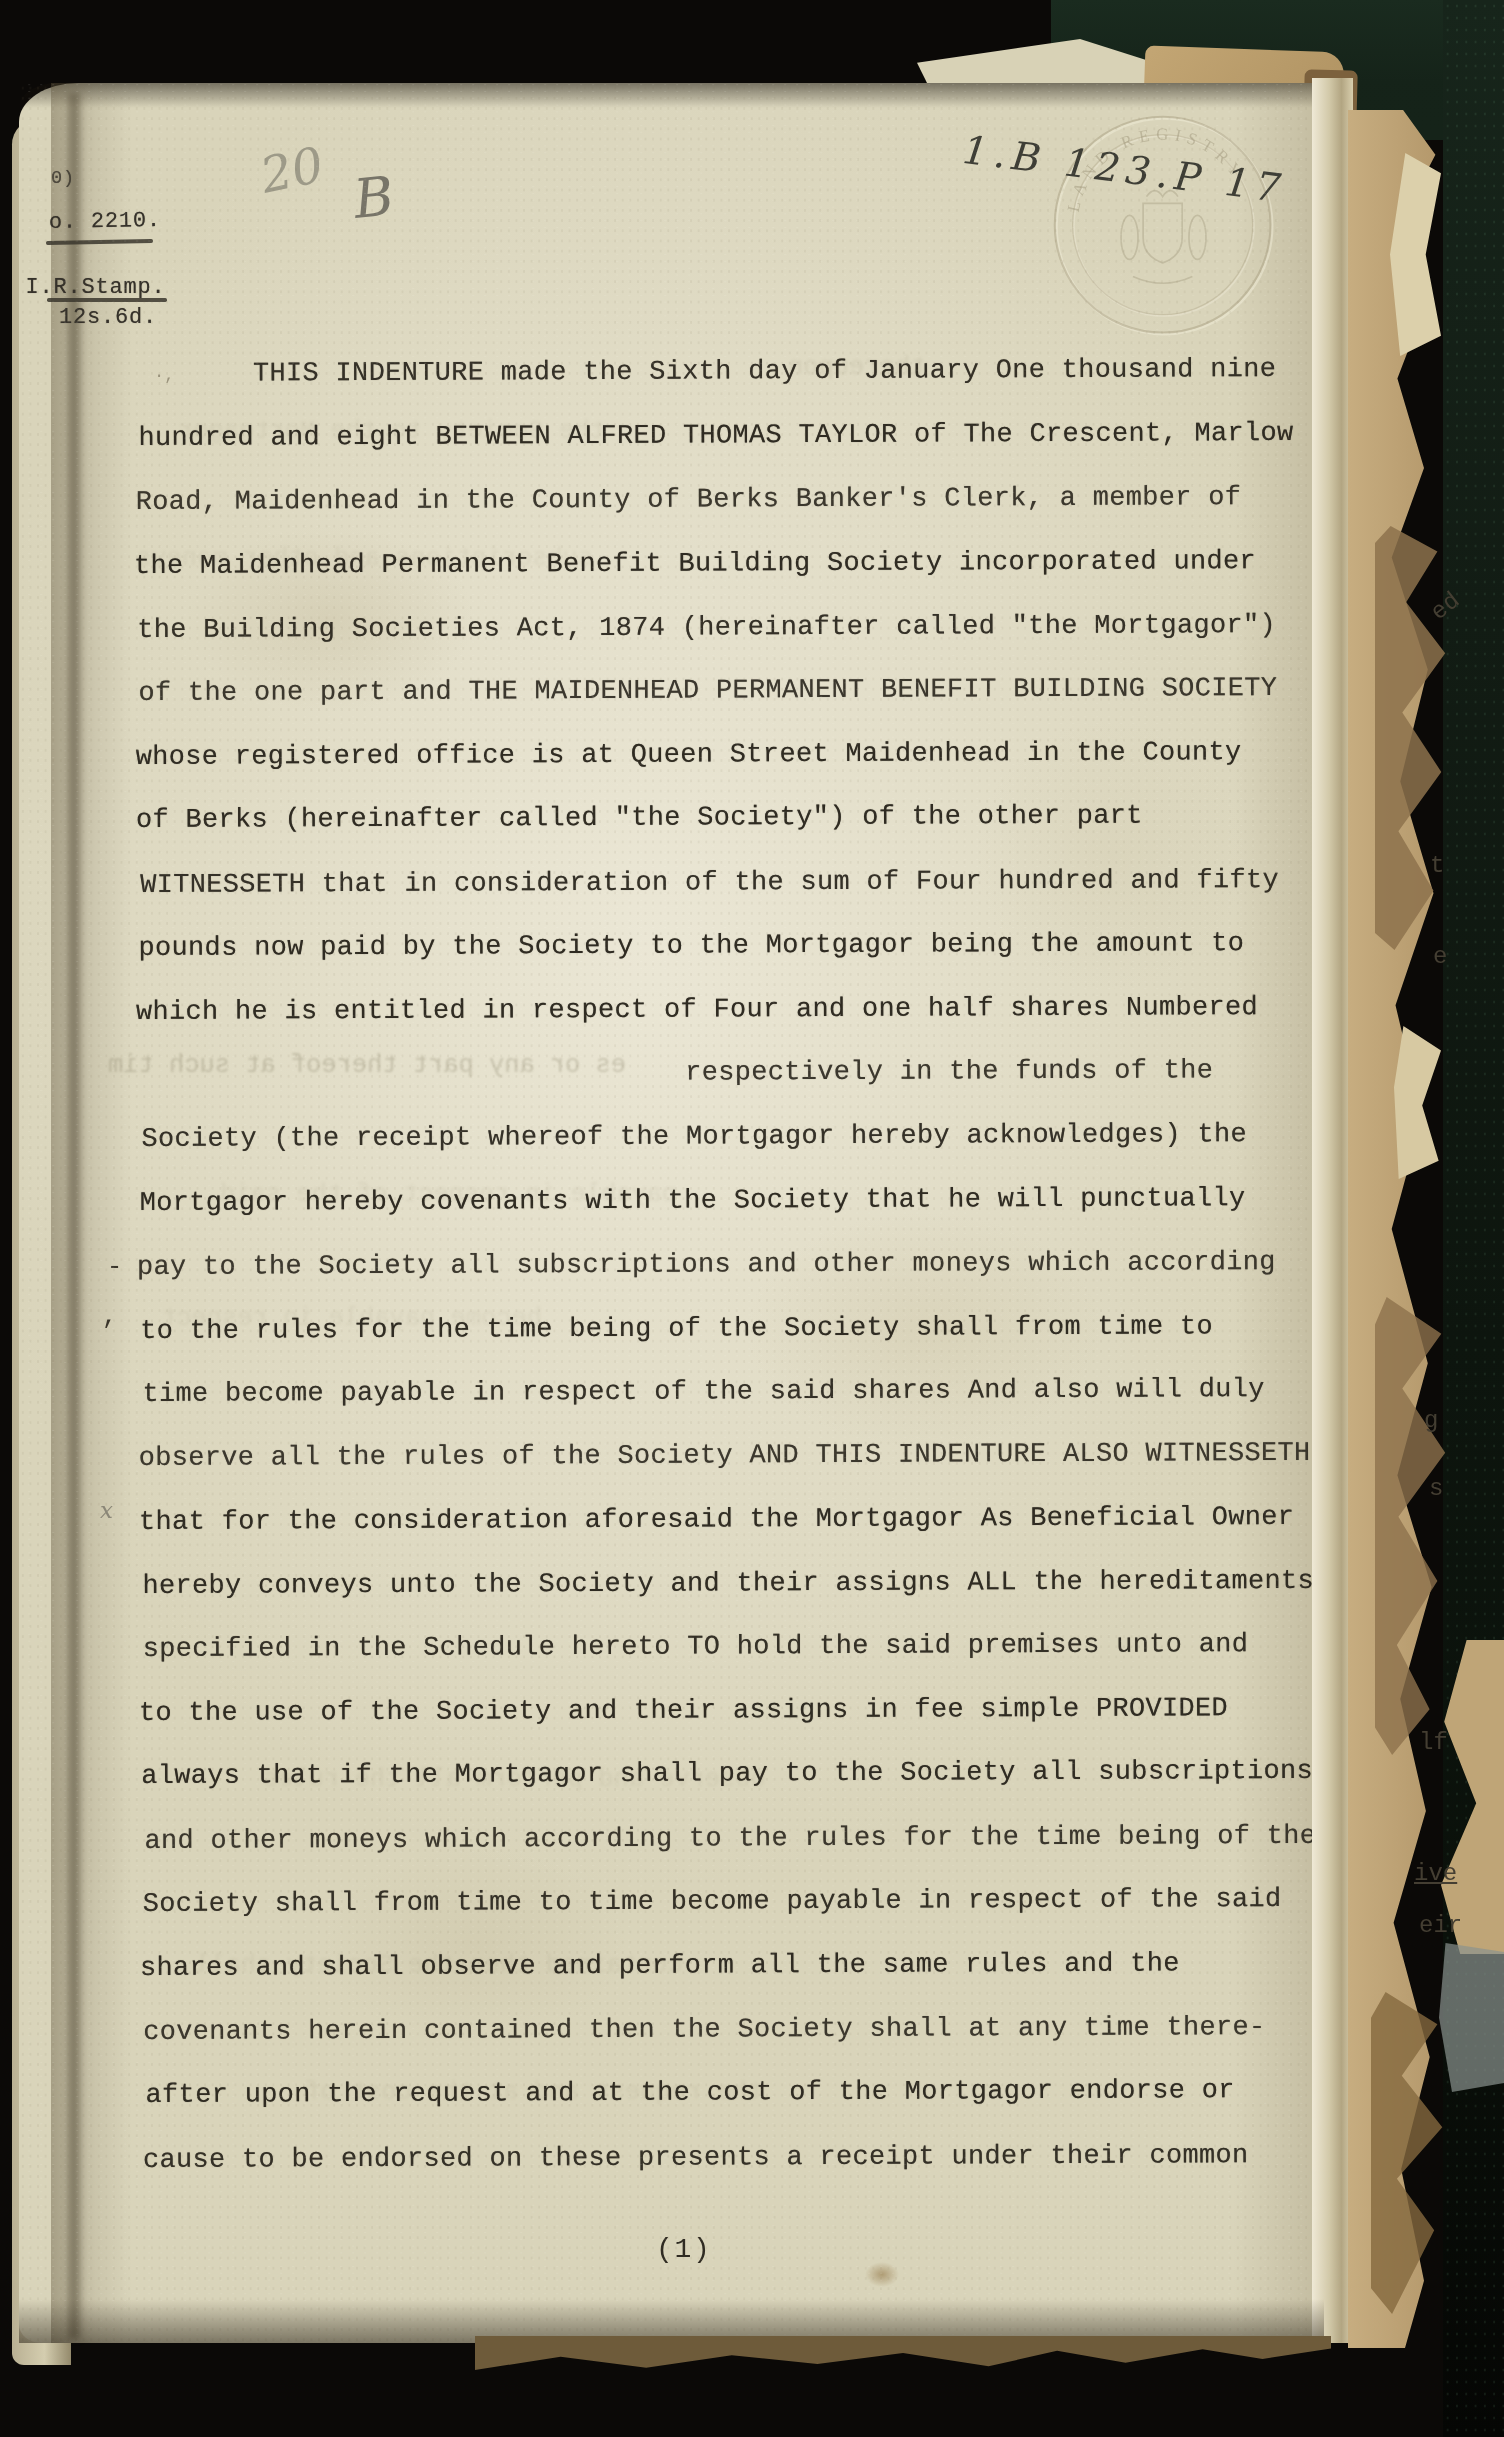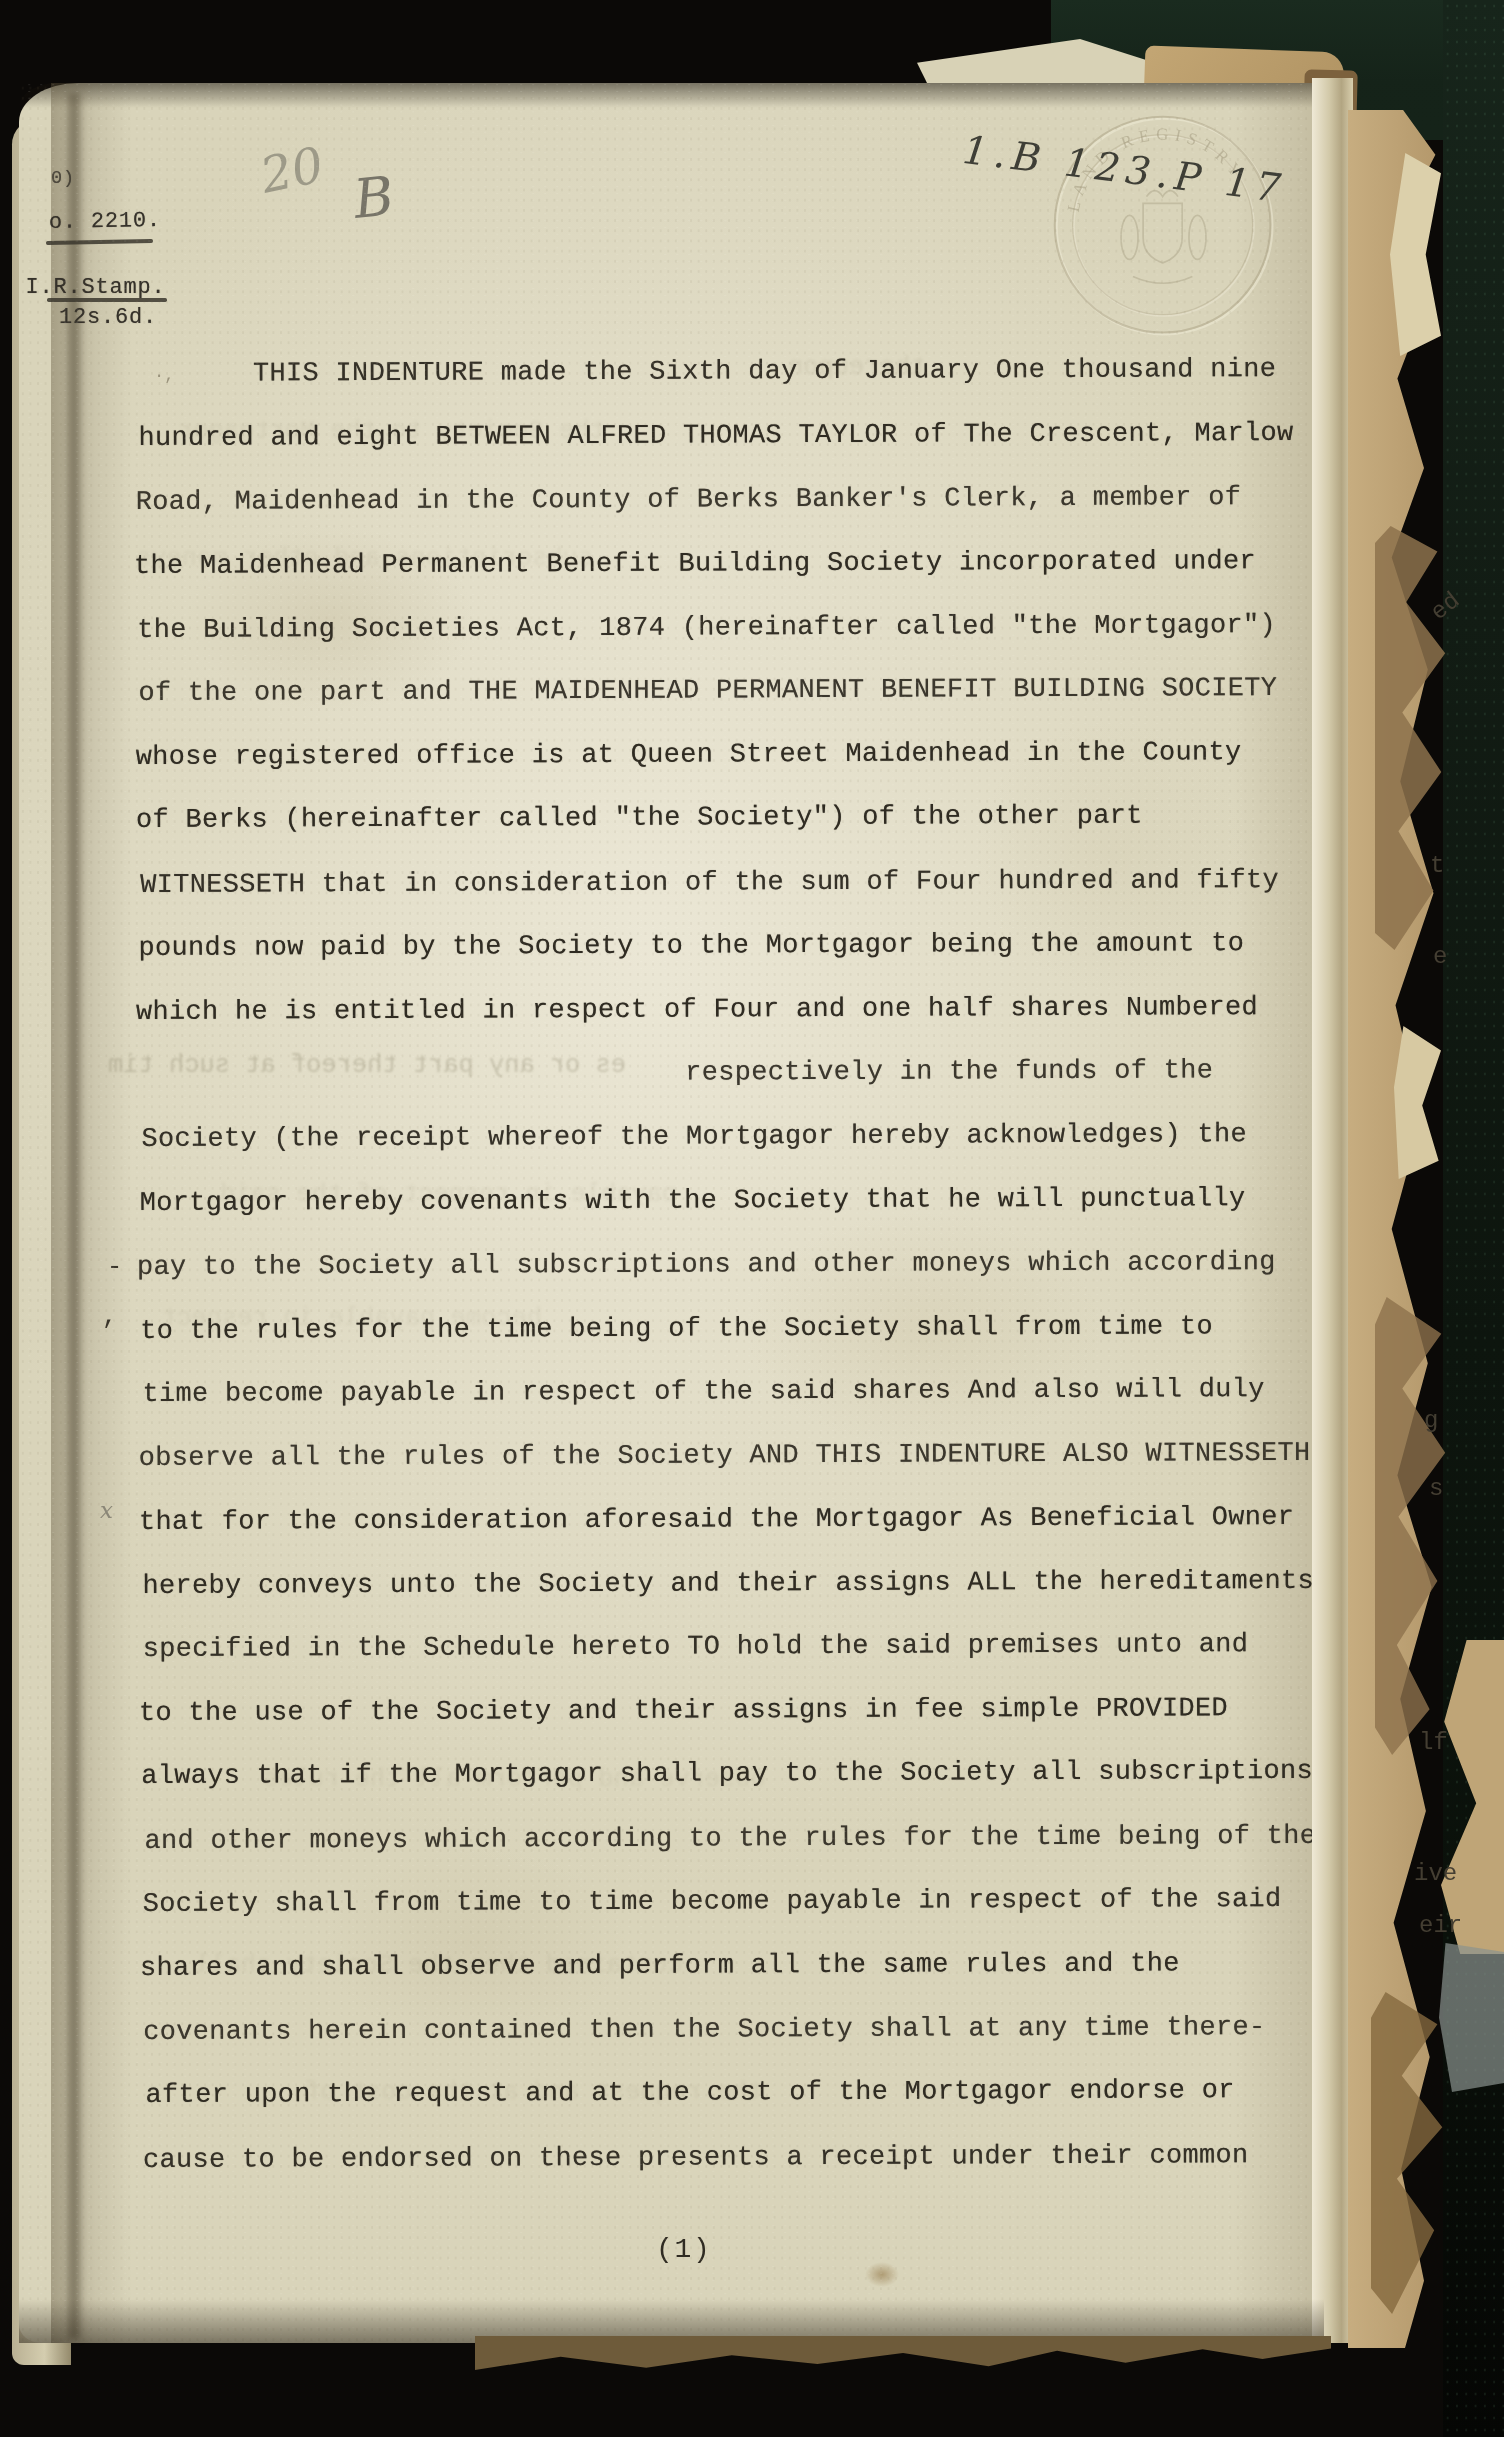--- a/index.html
+++ b/index.html
@@ -257,21 +257,21 @@
   <div class="tan-mid-right"></div>
   <div class="grey-patch"></div>
 
   <div id="frag-layer">
       <div class="frag" style="left: 1431px; top: 593px; transform: rotate(-38deg);">ed</div>
       <div class="frag" style="left: 1430px; top: 852px; transform: rotate(0deg);">t</div>
       <div class="frag" style="left: 1433px; top: 943px; transform: rotate(0deg);">e</div>
       <div class="frag" style="left: 1424px; top: 1407px; transform: rotate(0deg);">g</div>
       <div class="frag" style="left: 1429px; top: 1475px; transform: rotate(0deg);">s</div>
       <div class="frag" style="left: 1419px; top: 1729px; transform: rotate(0deg);">lf</div>
-      <div class="frag" style="left: 1414px; top: 1860px; transform: rotate(0deg);">ive</div>
+      <div class="frag" style="left: 1414px; top: 1860px; transform: rotate(0deg); text-decoration: underline;">ive</div>
       <div class="frag" style="left: 1419px; top: 1912px; transform: rotate(0deg);">eir</div>
     </div>
 
   <div class="page-bottom-shadow"></div>
   <div class="bottom-sliver"></div>
 
 </div>
 
 
 </body></html>

